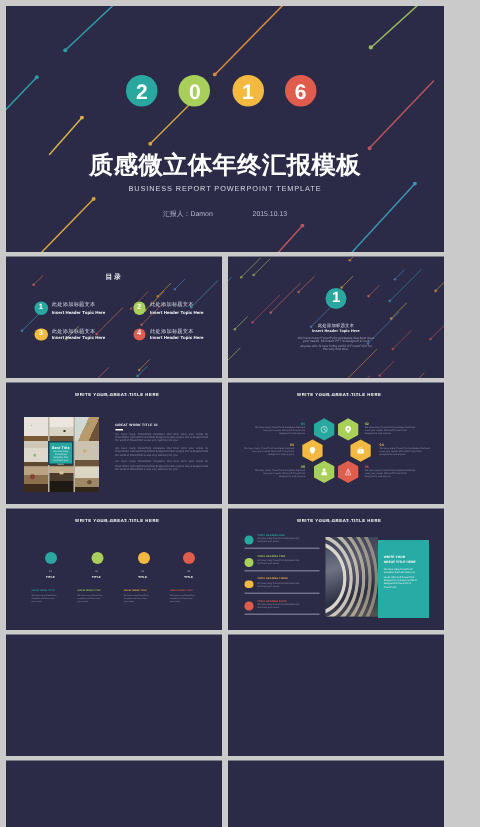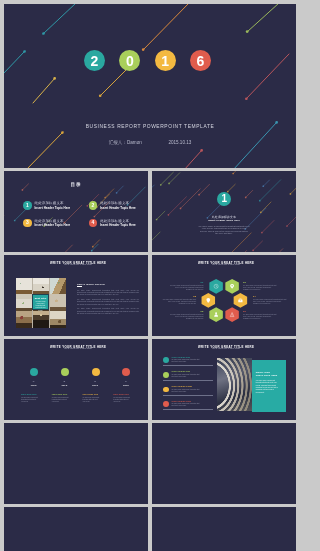--- a/index.html
+++ b/index.html
@@ -145,20 +145,21 @@
       <div class="t-ball" style="background: rgb(169, 207, 91);">
           <span>0</span>
         </div>
       <div class="t-ball" style="background: rgb(243, 185, 65);">
           <span>1</span>
         </div>
       <div class="t-ball" style="background: rgb(224, 92, 77);">
           <span>6</span>
         </div>
     </div>
+    <div class="t-title">质感微立体年终汇报模板</div>
     <div class="t-sub">BUSINESS REPORT POWERPOINT TEMPLATE</div>
     <div class="t-meta">
       <span>汇报人：Damon</span>
       <span class="gap"></span>
       <span>2015.10.13</span>
     </div>
   </div>
 
   <div class="row">
 

